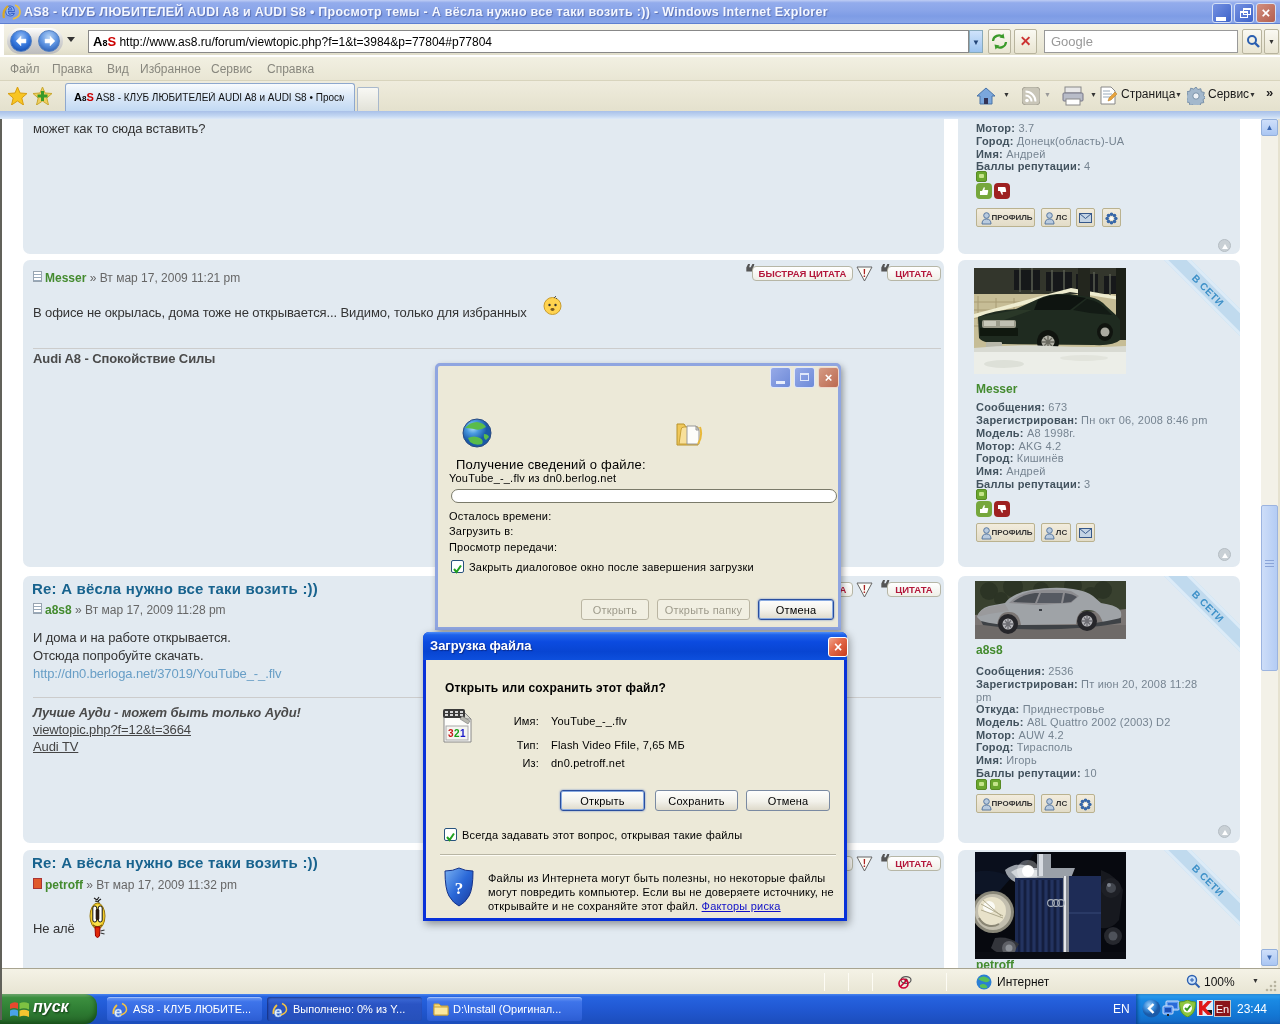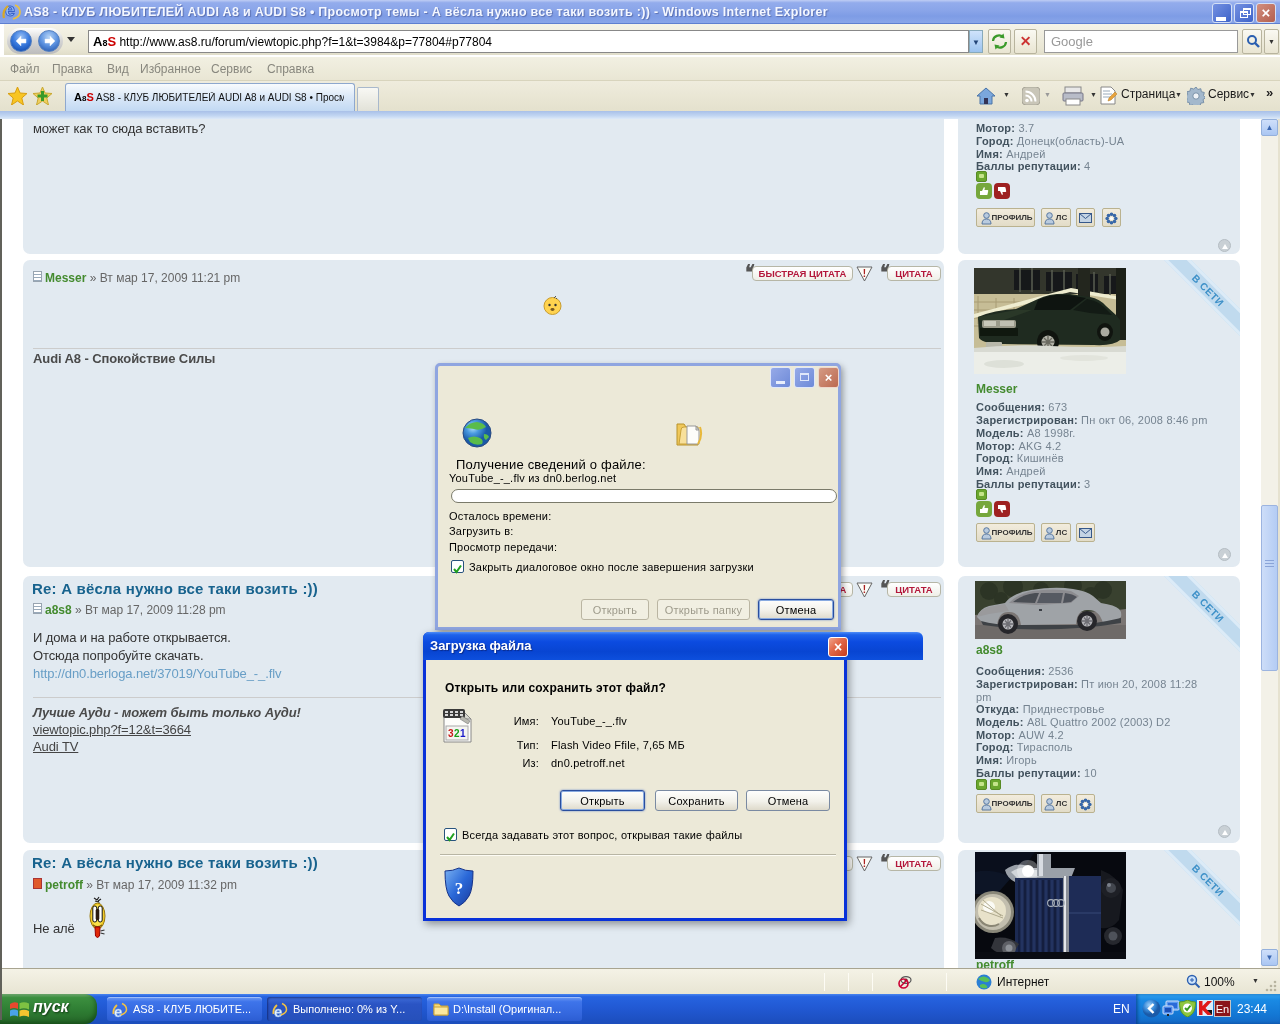--- a/index.html
+++ b/index.html
@@ -241,20 +241,21 @@
   <div class="postbox" style="top:141px;height:307px">
     <div class="phead" style="top:11px"><span class="docico"></span><b>Messer</b> » Вт мар 17, 2009 11:21 pm</div>
     <span class="qmark" style="left:722px;top:0px">❝</span>
     <div class="qbtn" style="left:729px;top:6px;width:101px">БЫСТРАЯ ЦИТАТА</div>
     <div class="warnbtn" style="left:833px;top:6px"><svg width="17" height="16" viewBox="0 0 17 16">
             <path d="M1 1 H16 L8.5 15 Z" fill="#fdfdf8" stroke="#666"></path>
             <text x="8.5" y="11" font-size="10" font-weight="bold" fill="#a22" text-anchor="middle">!</text>
           </svg></div>
     <span class="qmark" style="left:857px;top:0px">❝</span>
     <div class="qbtn" style="left:864px;top:6px;width:54px">ЦИТАТА</div>
+    <div class="pbody" style="top:44px">В офисе не окрылась, дома тоже не открывается... Видимо, только для избранных</div>
     <svg width="19" height="19" style="position:absolute;left:520px;top:36px" viewBox="0 0 19 19">
           <circle cx="9.5" cy="10" r="8.5" fill="#ffd34f" stroke="#c79b2e"></circle>
           <circle cx="6.5" cy="9" r="1.2" fill="#333"></circle>
           <circle cx="12.5" cy="9" r="1.2" fill="#333"></circle>
           <ellipse cx="9.5" cy="13.5" rx="2" ry="1.4" fill="#7a5a20"></ellipse>
           <path d="M11 2 l2-2 M13 3 l1-1" stroke="#555" stroke-width="1"></path>
         </svg>
     <div class="sep" style="left:10px;top:88px;width:908px"></div>
     <div class="pbody" style="top:90px;font-weight:bold;color:#4a4a4a">Audi A8 - Спокойствие Силы</div>
   </div>
@@ -534,21 +535,21 @@
   <div style="position:absolute;left:13px;top:194px;width:13px;height:13px;background:#fff;border:1px solid #28537e;border-radius:2px"><svg width="11" height="11" viewBox="0 0 11 11">
           <path d="M2 5 L4.5 8 L9 1.5" fill="none" stroke="#21a121" stroke-width="2"></path>
         </svg></div>
   <div style="position:absolute;left:31px;top:195px;font-size:11px;color:#000;letter-spacing:0.2px">Закрыть диалоговое окно после завершения загрузки</div>
   <div class="xpbtn xpdis" style="left:143px;top:233px;width:68px">Открыть</div>
   <div class="xpbtn xpdis" style="left:219px;top:233px;width:93px">Открыть папку</div>
   <div class="xpbtn xpdef" style="left:320px;top:233px;width:76px">Отмена</div>
 </div>
 
 <div class="abs" id="dlg2" style="left:423px;top:632px;width:424px;height:289px;border:3px solid #0831d9;border-radius:6px 6px 0 0;background:#ece9d8;box-shadow:2px 3px 8px rgba(0,0,0,.4)">
-  <div style="position:absolute;left:-3px;top:-3px;width:500px;height:28px;border-radius:6px 6px 0 0;background:linear-gradient(180deg,#4e8df8 0%,#1e62ea 10%,#0c4be0 35%,#0845d2 70%,#0d4fdd 100%);padding:6px 0 0 7px;font-size:13px;font-weight:bold;color:#fff;text-shadow:1px 1px 1px #0a2a8a">Загрузка файла</div>
+  <div style="position:absolute;left:-3px;top:-3px;width:424px;height:28px;border-radius:6px 6px 0 0;background:linear-gradient(180deg,#4e8df8 0%,#1e62ea 10%,#0c4be0 35%,#0845d2 70%,#0d4fdd 100%);padding:6px 0 0 7px;font-size:13px;font-weight:bold;color:#fff;text-shadow:1px 1px 1px #0a2a8a">Загрузка файла</div>
   <div style="position:absolute;left:402px;top:2px;width:20px;height:20px;border-radius:3px;border:1px solid #fff;background:linear-gradient(135deg,#f0a58c 0%,#e36b4b 40%,#c83c1c 100%);color:#fff;font-size:14px;font-weight:bold;text-align:center;line-height:18px">×</div>
   <div style="position:absolute;left:19px;top:46px;font-size:12px;font-weight:bold;color:#000;letter-spacing:0.2px">Открыть или сохранить этот файл?</div>
   <svg width="32" height="36" style="position:absolute;left:16px;top:73px" viewBox="0 0 32 36">
     <path d="M2 4 H22 L29 11 V34 H2 Z" fill="#fdfdfa" stroke="#888"></path>
     <path d="M22 4 l7 7 h-7 z" fill="#d8d8d0" stroke="#888"></path>
     <rect x="1" y="1" width="22" height="9" rx="2" fill="#3a3a3a"></rect>
     <g fill="#d8d8d8">
           <rect x="3" y="3" width="3" height="2"></rect>
           <rect x="8" y="3" width="3" height="2"></rect>
           <rect x="13" y="3" width="3" height="2"></rect>
@@ -582,20 +583,21 @@
     <defs>
           <linearGradient id="sh" x1="0" y1="0" x2="1" y2="1">
             <stop offset="0%" stop-color="#7ab2f2"></stop>
             <stop offset="50%" stop-color="#2a68d8"></stop>
             <stop offset="100%" stop-color="#1a3a9a"></stop>
           </linearGradient>
         </defs>
     <path d="M15 1 Q21 4 29 4 Q29 22 25 29 Q21 36 15 39 Q9 36 5 29 Q1 22 1 4 Q9 4 15 1 Z" fill="url(#sh)" stroke="#14328a"></path>
     <text x="15" y="27" font-size="17" font-weight="bold" fill="#fff" text-anchor="middle" font-family="Liberation Serif">?</text>
   </svg>
+  <div style="position:absolute;left:62px;top:236px;font-size:11px;color:#000;line-height:14px;letter-spacing:0.2px">Файлы из Интернета могут быть полезны, но некоторые файлы<br>могут повредить компьютер. Если вы не доверяете источнику, не<br>открывайте и не сохраняйте этот файл. <span style="color:#1010c8;text-decoration:underline">Факторы риска</span></div>
 </div>
 
 <div id="scroll" class="abs">
   <div class="scrbtn" style="top:0">▲</div>
   <div id="scrthumb">
         <div style="position:absolute;left:3px;top:54px;width:9px;height:1px;background:#8aa4d8;box-shadow:0 3px 0 #8aa4d8,0 6px 0 #8aa4d8"></div>
       </div>
   <div class="scrbtn" style="top:830px">▼</div>
 </div>
 

